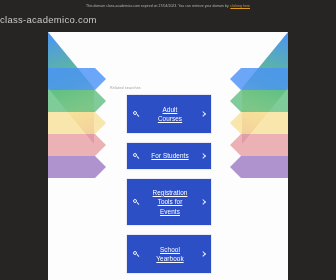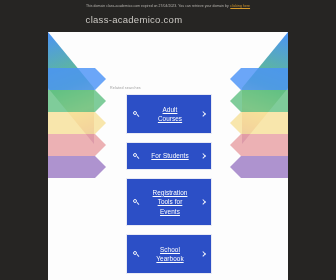--- a/index.html
+++ b/index.html
@@ -37,21 +37,20 @@
     text-decoration: underline;
     margin-left: 1.5px;
   }
 
   
   .domain-title {
     position: absolute;
     top: 14px;
     left: 0;
     width: 268px;
-    text-align: center;
     color: #cdcac5;
     font-size: 9.5px;
     letter-spacing: 0.03em;
     z-index: 6;
   }
 
   
   .panel {
     position: absolute;
     left: 48px;

